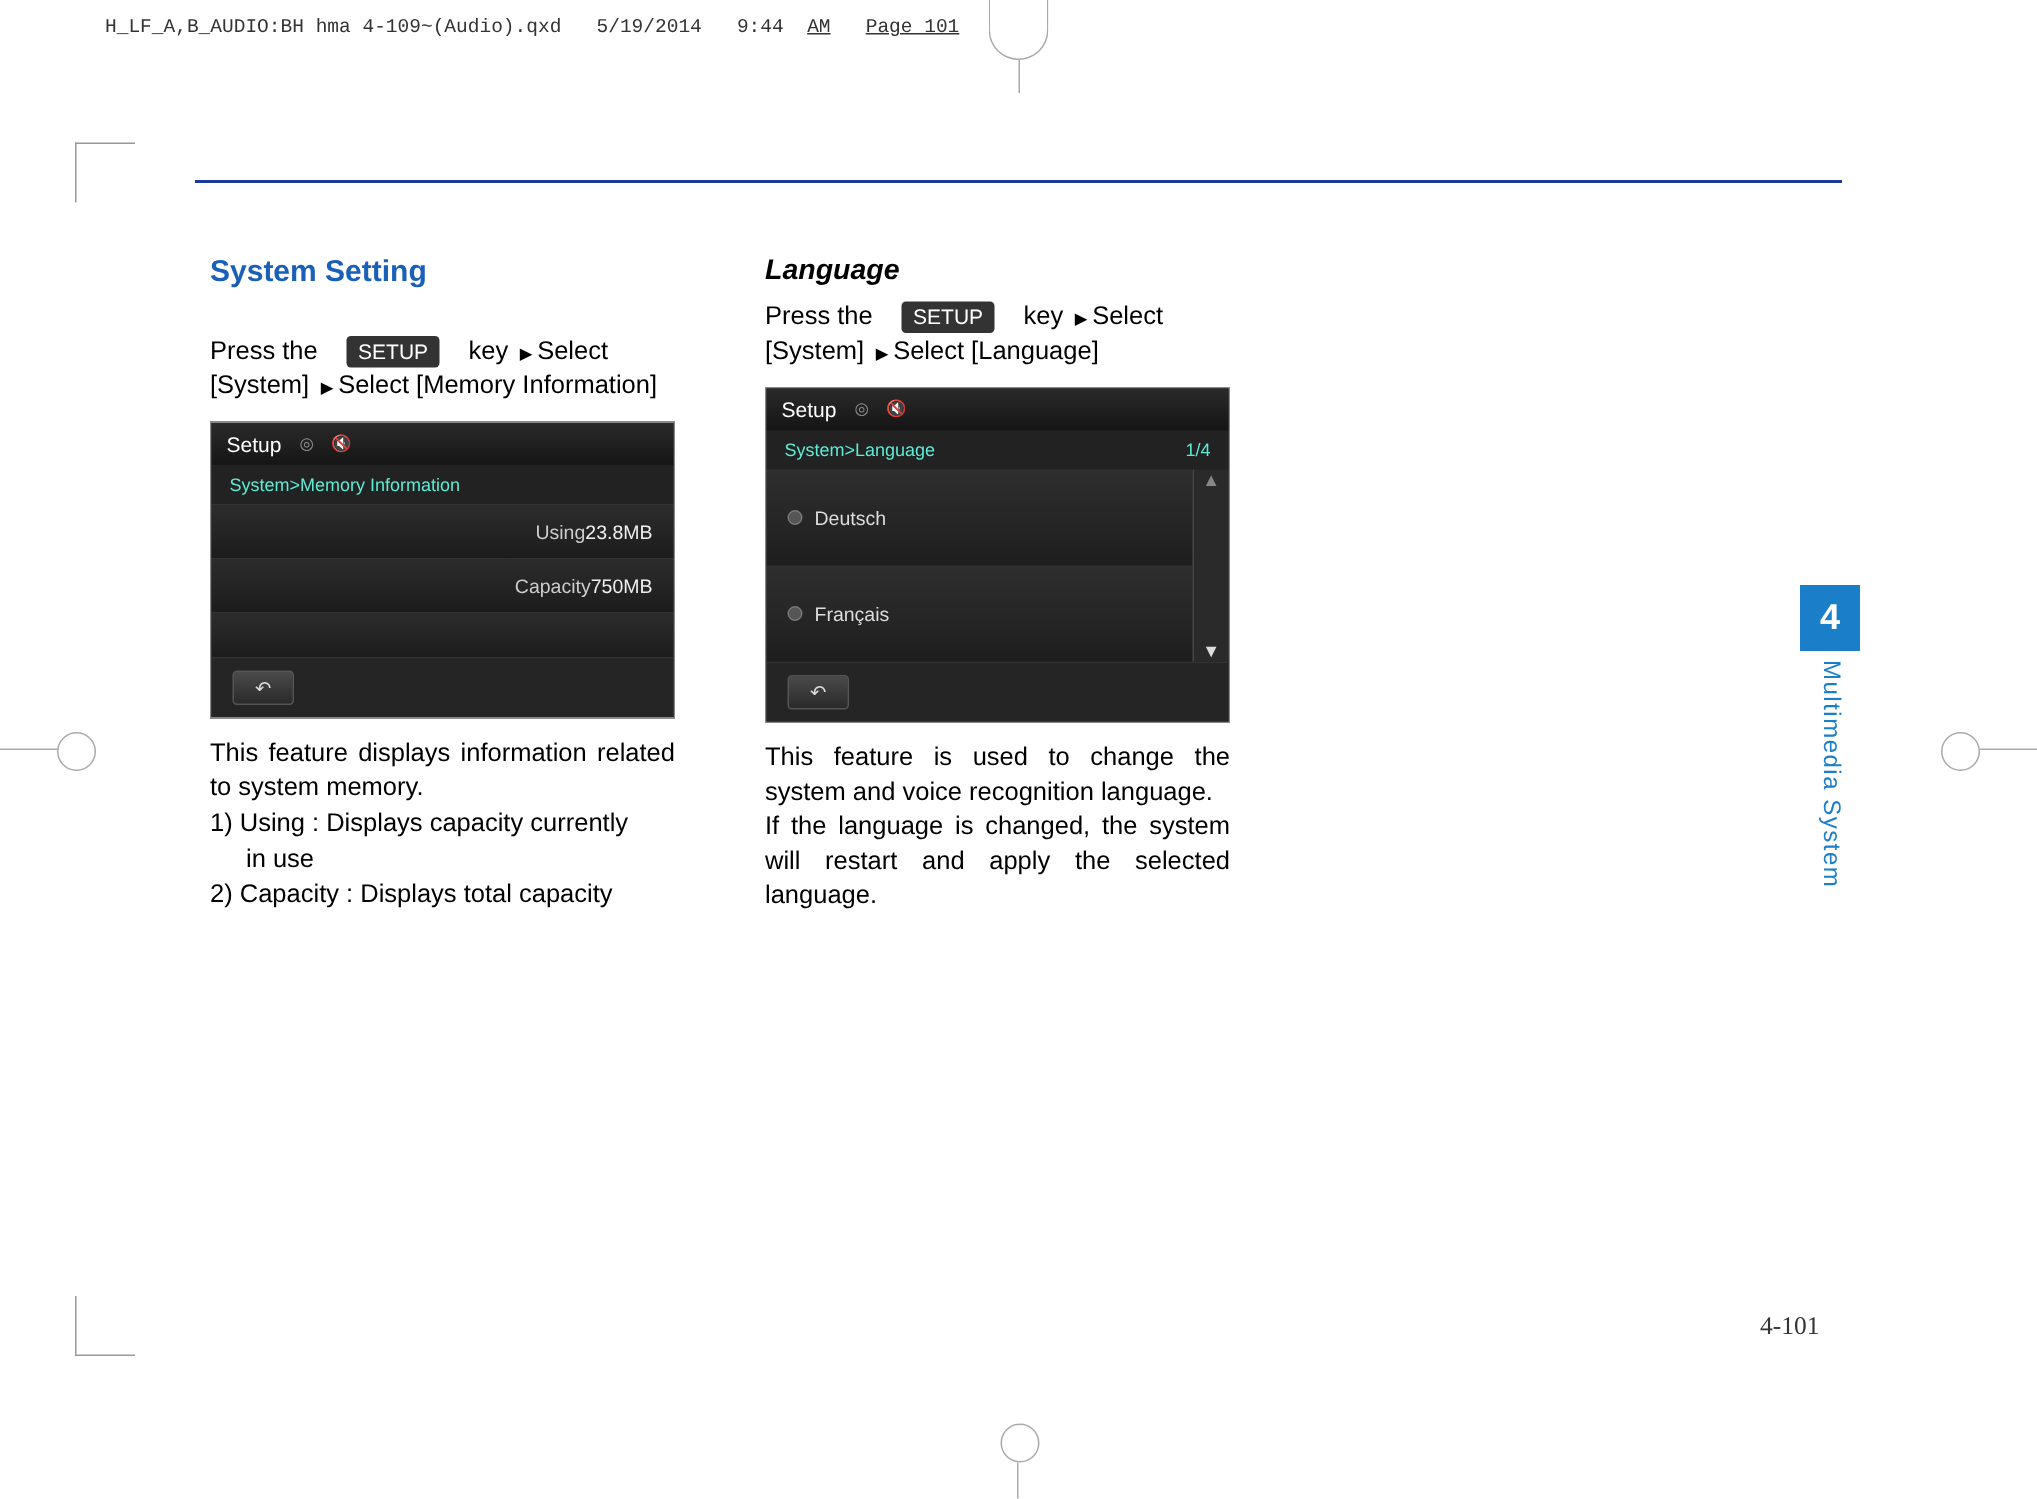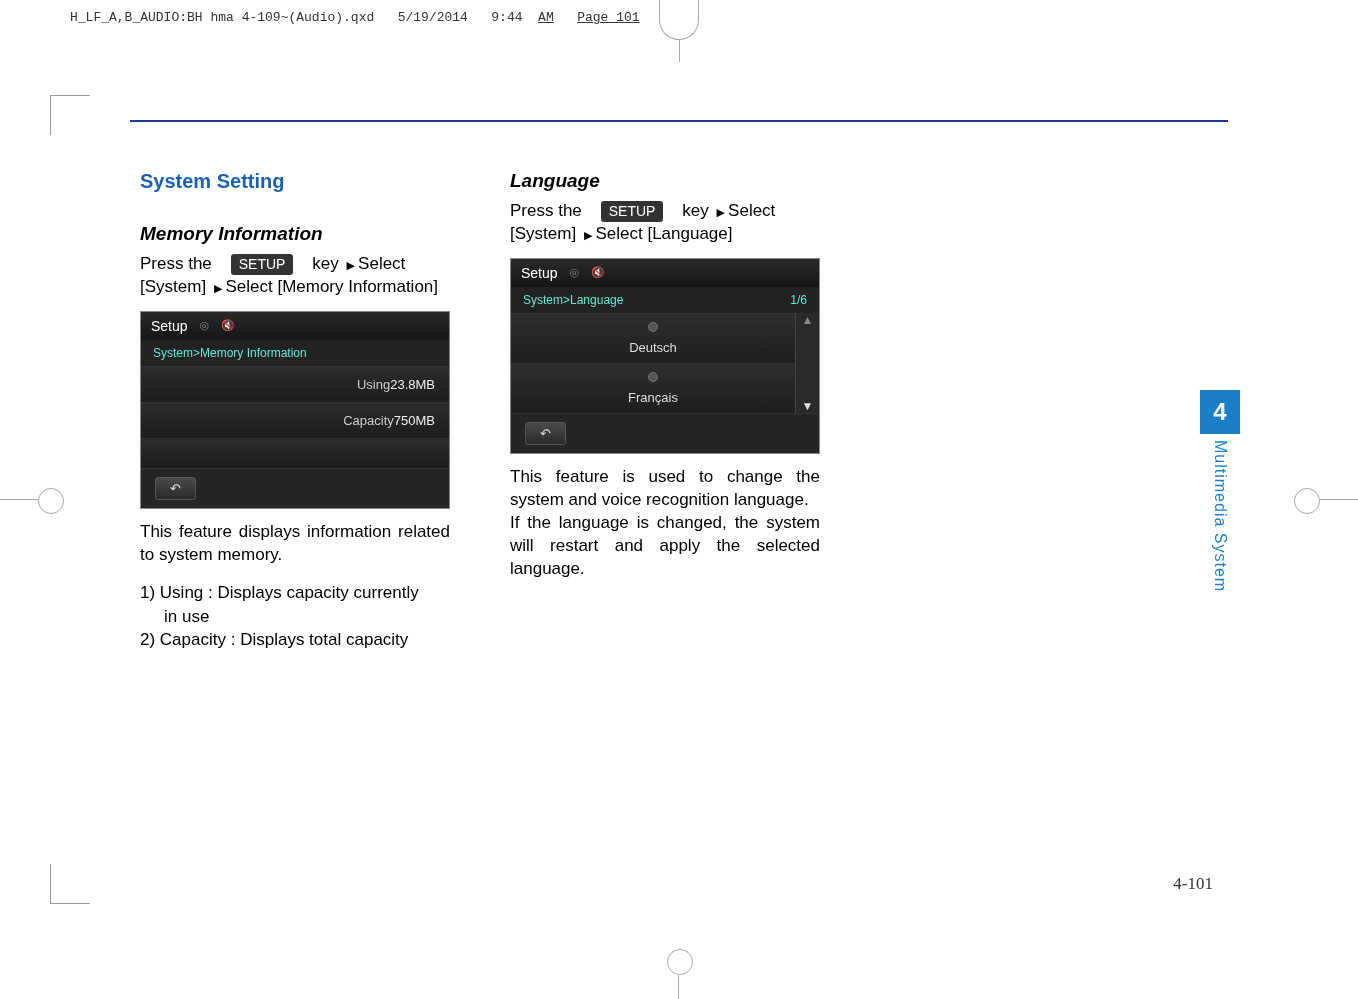--- a/index.html
+++ b/index.html
@@ -115,24 +115,23 @@
       padding: 10px 14px;
       border-top: 1px solid #333;
       background: linear-gradient(#2c2c2c, #1c1c1c);
       color: #ccc;
     }
     .screen-row .val { color: #eee; }
     .radio-row {
       display: flex;
       align-items: center;
       gap: 8px;
-      padding: 8px 14px;
+      padding: 24px 14px;
       border-top: 1px solid #333;
       background: linear-gradient(#2e2e2e, #1e1e1e);
-      flex-direction: column;
     }
     .radio-dot {
       width: 10px; height: 10px;
       border-radius: 50%;
       background: #555;
       border: 1px solid #777;
     }
     .radio-dot.on { background: #2a7fff; }
     .screen-scroll {
       width: 24px;
@@ -153,21 +152,21 @@
       background: #252525;
     }
     .back-btn {
       display: inline-block;
       background: linear-gradient(#4a4a4a, #2a2a2a);
       border: 1px solid #555;
       border-radius: 3px;
       padding: 3px 14px;
       color: #ddd;
     }
-    .list-items { margin-top: 14px; font-size: 17px; line-height: 1.4; }
+    .list-items { margin-top: 0; font-size: 17px; line-height: 1.4; }
     .list-items .indent { padding-left: 24px; }
     .side-tab {
       position: absolute;
       right: 118px;
       top: 390px;
       width: 40px;
       display: flex;
       flex-direction: column;
       align-items: center;
     }
@@ -302,21 +301,20 @@
 <div class="top-crop"></div>
 <div class="top-crop-stem"></div>
 <div class="blue-rule"></div>
 <div class="elbow top"></div>
 <div class="elbow bot"></div>
 
 <div class="content">
 
   <div class="col">
     <div class="section-title">System Setting</div>
-    <div class="sub-title">Memory Information</div>
     <article class="body-text">
       <span>Press   the</span>&nbsp;&nbsp;&nbsp;
       <span class="setup-key">SETUP</span>&nbsp;&nbsp;&nbsp;
       <span>key</span>
       <span class="tri">&nbsp;▶&nbsp;</span><span>Select</span>
       <br>
       <span>[System]</span>
       <span class="tri">&nbsp;▶&nbsp;</span><span>Select [Memory Information]</span>
     </article>
 
@@ -369,21 +367,21 @@
 
     <div class="screenshot">
       <div class="screen-header">
         <span>Setup</span>
         <span class="icon-sm">◎</span>
         <span class="icon-sm">🔇</span>
         <span class="spacer"></span>
       </div>
       <div class="screen-sub">
         <span>System&gt;Language</span>
-        <span>1/6</span>
+        <span>1/4</span>
       </div>
       <div class="lang-body">
         <div class="lang-list">
           <div class="radio-row">
             <span class="radio-dot"></span>
             <span>Deutsch</span>
           </div>
           <div class="radio-row">
             <span class="radio-dot"></span>
             <span>Français</span>

